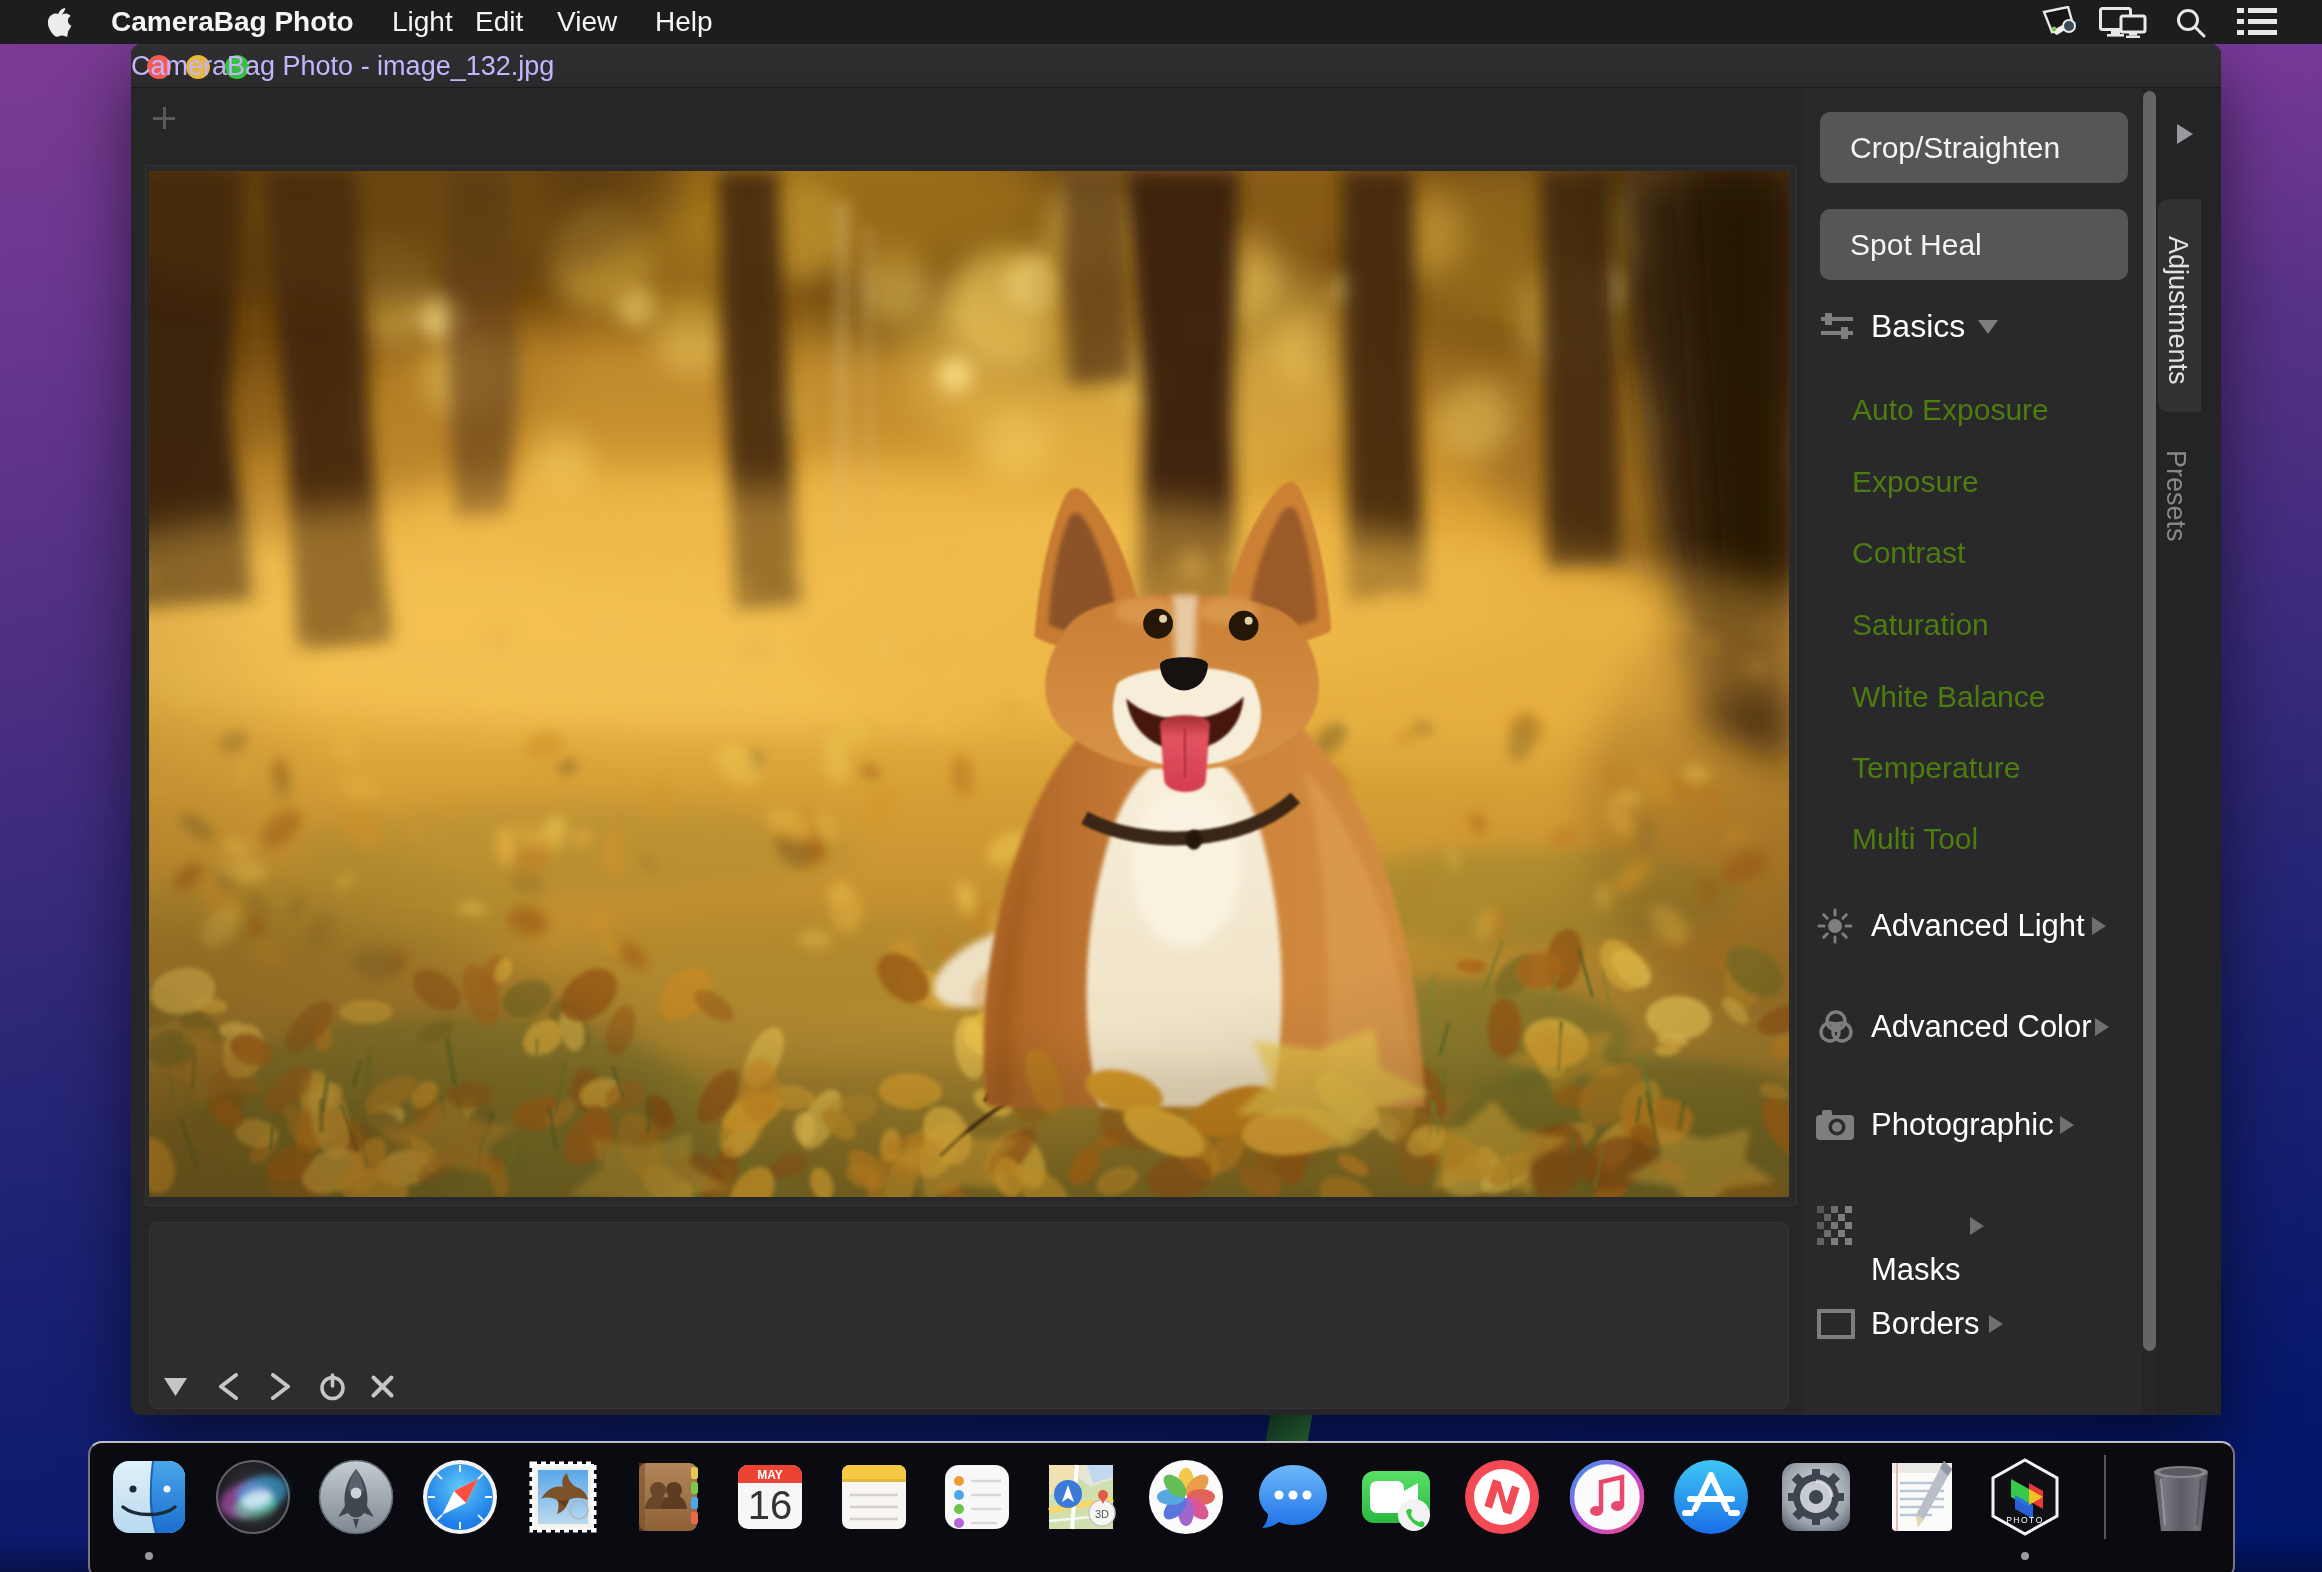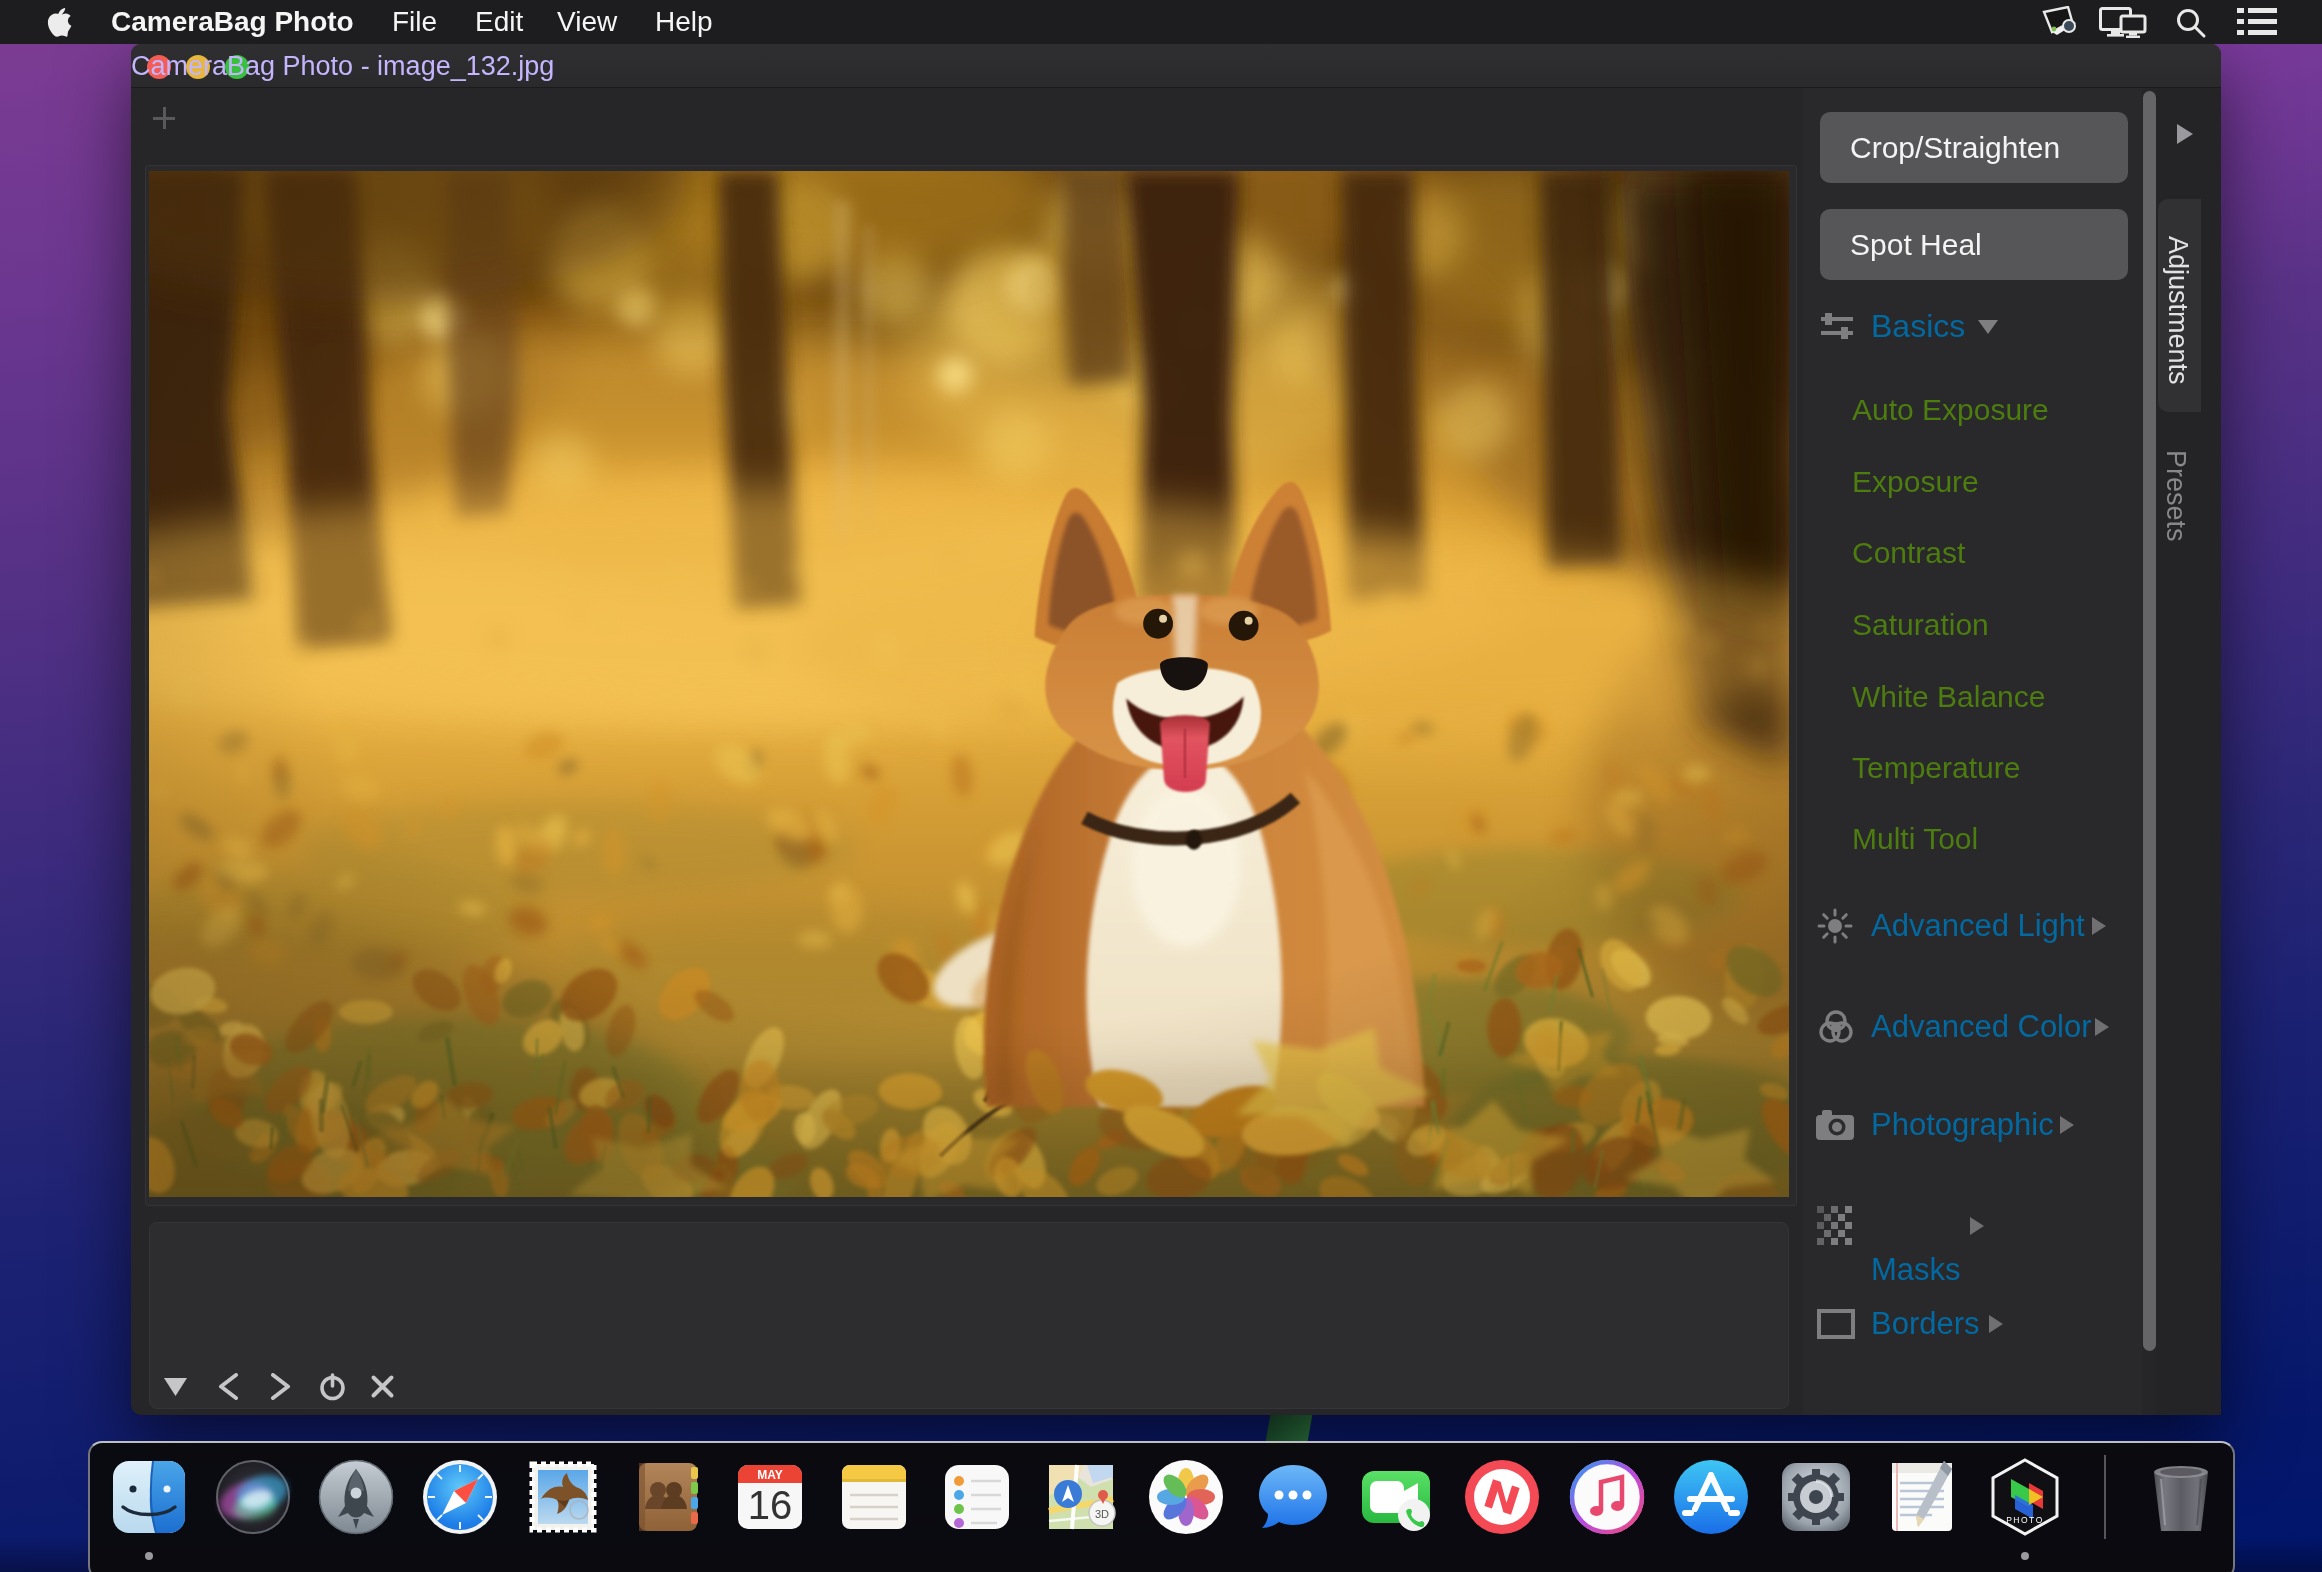--- a/index.html
+++ b/index.html
@@ -21,21 +21,21 @@
 .canvaspanel { position:absolute; left:145px; top:165px; width:1652px; height:1041px; background:#2a2a2c; border:1px solid #343437; border-radius:3px; }
 .photo { position:absolute; left:149px; top:171px; width:1640px; height:1026px; overflow:hidden; }
 .plus { position:absolute; left:153px; top:107px; width:22px; height:22px; }
 .plus:before { content:""; position:absolute; left:9.5px; top:0; width:3px; height:22px; background:#59595c; }
 .plus:after { content:""; position:absolute; left:0; top:9.5px; width:22px; height:3px; background:#59595c; }
 .filmstrip { position:absolute; left:149px; top:1222px; width:1640px; height:187px; background:#2d2d2f; border:1px solid #353538; border-radius:8px; }
 .sidebar { position:absolute; left:1803px; top:88px; width:339px; height:1327px; background:#29292b; }
 .tabrail { position:absolute; left:2156px; top:88px; width:65px; height:1327px; background:#242426; }
 .sbtn { position:absolute; left:1820px; width:308px; height:71px; background:#565658; border-radius:10px; color:#f4f4f5; font-size:30px; line-height:71px; padding-left:30px; }
 .sitem { position:absolute; left:1852px; font-size:30px; color:#4d7c0f; height:36px; line-height:36px; }
-.shead { position:absolute; left:1871px; font-size:31px; color:#0369a1; height:38px; line-height:38px; }
+.shead { position:absolute; left:1871px; font-size:31px; color:#ffffff; height:38px; line-height:38px; }
 .scrollbar { position:absolute; left:2143px; top:91px; width:13px; height:1260px; background:#656568; border-radius:7px; }
 .adjtab { position:absolute; left:2158px; top:199px; width:43px; height:213px; background:#313133; border-radius:10px 0 0 10px; }
 .vtext { color:#e2e2e4; font-size:27px; white-space:nowrap; transform:rotate(90deg); transform-origin:left top; position:absolute; }
 .dock { position:absolute; left:88px; top:1441px; width:2147px; height:139px; background:rgba(10,10,12,0.96); border:2px solid rgba(208,208,218,0.55); border-top-color:rgba(235,235,242,0.8); border-radius:14px; }
 .dot { position:absolute; width:8px; height:8px; border-radius:50%; background:#9a9a9e; top:1552px; }
 .icon { position:absolute; top:1457px; width:80px; height:80px; }
 </style>
 </head>
 <body>
 <div class="desktop"></div>
@@ -802,21 +802,21 @@
     <path d="M2,1 L18,11 L2,21 Z" fill="#9a9a9e"></path>
   </svg>
 
 <div class="menubar"></div>
 
 <svg style="position:absolute;left:44px;top:8px;" width="28" height="30" viewBox="0 0 28 30">
 <path d="M19.2,4.8 C20.5,3.2 21.4,1.1 21.1,0 C19.3,0.15 17.2,1.3 15.9,2.9 C14.7,4.3 13.7,6.5 14.1,8.4 C16.1,8.5 18,7.3 19.2,4.8 Z" fill="#ececec"></path>
 <path d="M24.5,22.8 C25.8,20.9 26.4,19.9 27.4,17.8 C23.3,16.2 22.6,10.3 26.7,8 C25.4,6.4 23.6,5.5 21.9,5.5 C19.6,5.5 18.6,6.7 17,6.7 C15.3,6.7 14,5.5 11.9,5.5 C9.1,5.6 6.4,7.2 5,9.8 C3,13.4 3.7,19.5 7.9,25 C9.2,26.7 11,28.8 13.2,28.8 C15,28.7 15.5,27.6 18,27.6 C20.5,27.6 20.9,28.7 22.8,28.7 C24.1,28.7 23.3,24.5 24.5,22.8 Z" fill="#ececec"></path>
 </svg>
 <div class="mb-item" style="left:111px; font-weight:bold;">CameraBag Photo</div>
-<div class="mb-item" style="left:392px;">File</div>
+<div class="mb-item" style="left:392px;">Light</div>
 <div class="mb-item" style="left:475px;">Edit</div>
 <div class="mb-item" style="left:557px;">View</div>
 <div class="mb-item" style="left:655px;">Help</div>
 <svg style="position:absolute;left:2042px;top:6px;" width="42" height="34" viewBox="0 0 42 34">
 <path d="M2,6 L26,1 L30,15 L10,26 Z" fill="#151515" stroke="#e8e8e8" stroke-width="2.4"></path>
 <path d="M10,26 L30,15 L34,17 L15,29 Z" fill="#f0f0f0"></path>
 <circle cx="27" cy="20" r="6" fill="#3a4a58" stroke="#e8e8e8" stroke-width="2"></circle>
 <circle cx="12" cy="23" r="2.4" fill="#7ec04a"></circle>
 </svg>
 <svg style="position:absolute;left:2099px;top:7px;" width="52" height="32" viewBox="0 0 52 32">

